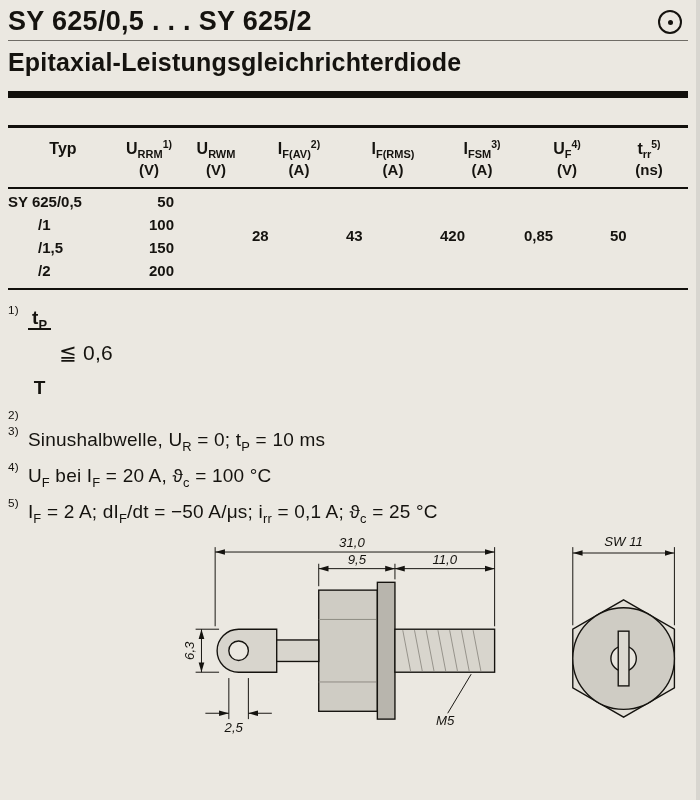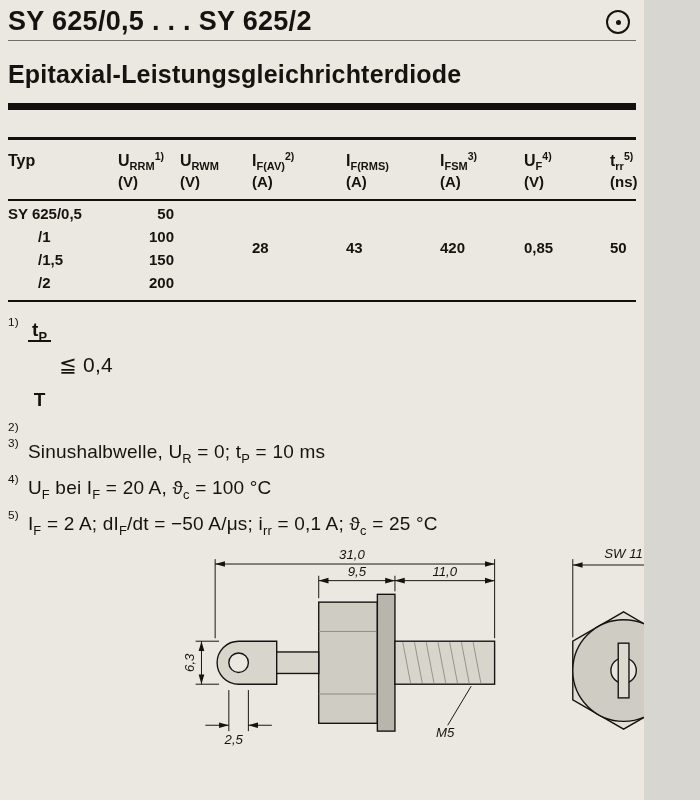--- a/index.html
+++ b/index.html
@@ -1,38 +1,38 @@
 <!DOCTYPE html>
 <html><head>
 <meta charset="utf-8">
 <style>
   html,body{margin:0;padding:0;}
   body{background:#d8d6d0;}
   .page{
-    width:644px;height:800px;box-sizing:border-box;
+    width:696px;height:800px;box-sizing:border-box;
     background:#ebe8e1;color:#15130f;
     font-family:"Liberation Sans","DejaVu Sans",sans-serif;
     padding:6px 8px 0 8px;overflow:hidden;position:relative;
   }
   
   .title-row{display:flex;justify-content:space-between;align-items:flex-start;}
   .title{font-size:27px;font-weight:700;letter-spacing:.3px;line-height:1.15;}
   .corner-icon{width:20px;height:20px;border:2.5px solid #15130f;border-radius:50%;
     display:flex;align-items:center;justify-content:center;margin:4px 6px 0 0;}
   .corner-icon .dot{width:5px;height:5px;background:#15130f;border-radius:50%;}
   .title-rule{height:1px;background:#6f6c66;margin-top:3px;}
-  .subtitle{font-size:25px;font-weight:700;letter-spacing:.2px;line-height:1.22;margin-top:18px;}
+  .subtitle{font-size:25px;font-weight:700;letter-spacing:.2px;line-height:1.22;margin-top:6px;}
   .rule-heavy{height:7px;background:#12100c;margin-top:13px;}
   .rule-medium{height:3px;background:#12100c;margin-top:27px;}
   .rule-thin{height:2px;background:#12100c;}
   
   table{border-collapse:collapse;width:100%;table-layout:fixed;margin-top:12px;}
   col.c1{width:110px}col.c2{width:62px}col.c3{width:72px}col.c4{width:94px}
   col.c5{width:94px}col.c6{width:84px}col.c7{width:86px}col.c8{width:auto}
-  th{text-align:left;vertical-align:top;font-weight:700;padding:0 0 9px 0;}
+  th{text-align:center;vertical-align:top;font-weight:700;padding:0 0 9px 0;}
   .sym{font-size:16px;font-weight:700;white-space:nowrap;}
   .sym sub{font-size:11px;line-height:0;}
   .sym sup{font-size:10.5px;line-height:0;}
   .unit{font-size:15px;font-weight:700;display:block;margin-top:3px;}
   td{font-size:15px;font-weight:700;padding:0;line-height:23px;vertical-align:top;}
   td.urrm{text-align:right;padding-right:6px;}
   td.indent{padding-left:30px;}
   td.shared{vertical-align:middle;line-height:1;}
   tbody tr:first-child td{padding-top:1px;}
   
@@ -151,21 +151,21 @@
   </table>
   <div class="rule-thin" style="margin-top:6px;"></div>
 
 
   <div class="fn" style="margin-top:18px;">
     <span class="fm">1)</span>
     <span class="frac">
       <span class="num"><span>t</span><sub>P</sub></span>
       <span class="den">T</span>
     </span>
-    <span class="geq">≦ 0,4</span>
+    <span class="geq">≦ 0,6</span>
   </div>
 
   <div class="fn">
     <span class="fm">2)</span>
   </div>
 
   <div class="fn">
     <span class="fm">3)</span>
     <span><span>Sinushalbwelle, U</span><sub>R</sub><span> = 0; t</span><sub>P</sub><span> = 10 ms</span></span>
   </div>

